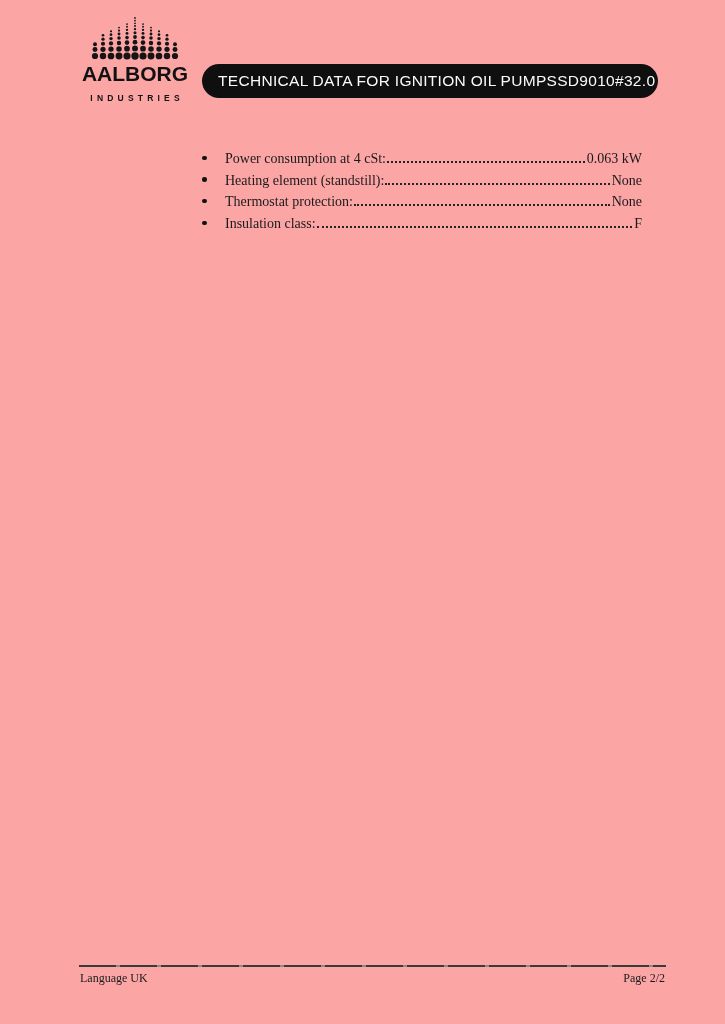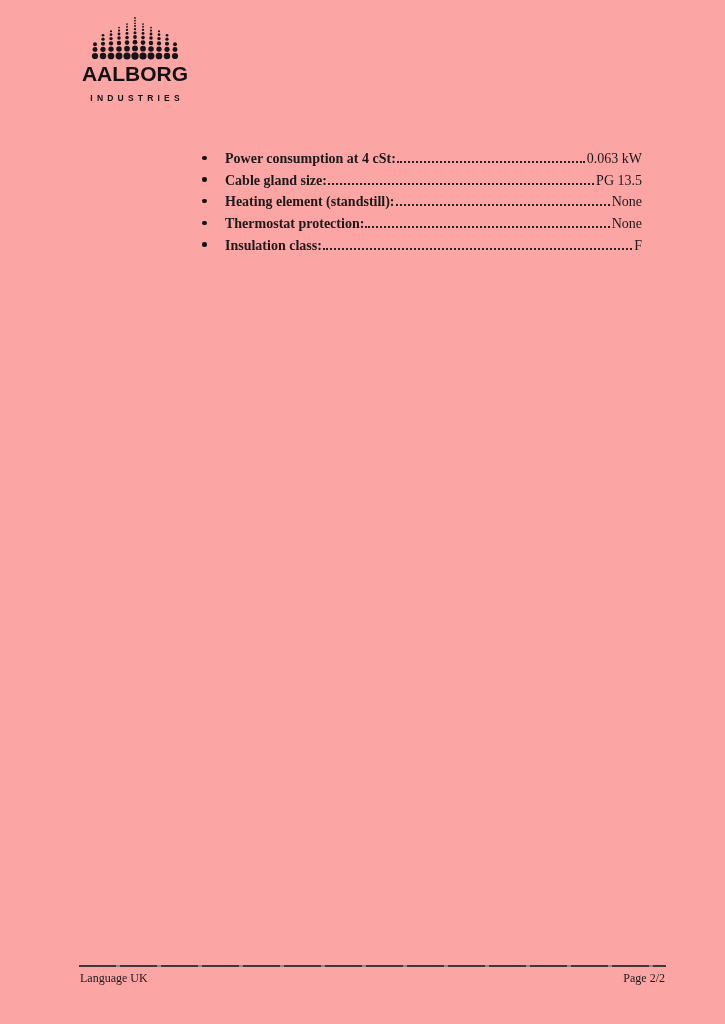--- a/index.html
+++ b/index.html
@@ -80,21 +80,21 @@
   }
   .spec-bullet { flex: 0 0 23px; }
   .spec-bullet .dot {
     display: inline-block;
     width: 4.5px;
     height: 4.5px;
     border-radius: 50%;
     background: #111;
     margin-bottom: 3px;
   }
-  .spec-label { white-space: nowrap; font-weight: bold; }
+  .spec-label { white-space: nowrap; }
   .spec-leader {
     flex: 1 1 auto;
     min-width: 8px;
     height: 0;
     border-bottom: 2px dotted #222;
     margin: 0 2px 0 1px;
   }
   .spec-value { white-space: nowrap; }
 
   
@@ -193,33 +193,31 @@
         <circle cx="82.0" cy="34.2" r="1.65"></circle>
         <circle cx="82.0" cy="30.3" r="1.32"></circle>
         <circle cx="90.0" cy="51.0" r="3.10"></circle>
         <circle cx="90.0" cy="44.5" r="2.48"></circle>
         <circle cx="90.0" cy="39.2" r="1.98"></circle>
       </svg>
     <div class="logo-name">AALBORG</div>
     <div class="logo-sub">INDUSTRIES</div>
   </div>
 
+  <div class="header-bar">
+    <span>TECHNICAL DATA FOR IGNITION OIL PUMPS</span>
+    <span>SD9010#32.0</span>
+  </div>
 
   <div class="specs">
     <div class="spec-row">
       <span class="spec-bullet"><span class="dot"></span></span>
       <span class="spec-label">Power consumption at 4 cSt:</span>
       <span class="spec-leader"></span>
       <span class="spec-value">0.063 kW</span>
-    </div>
-    <div class="spec-row">
-      <span class="spec-bullet"><span class="dot"></span></span>
-      <span class="spec-label">Cable gland size:</span>
-      <span class="spec-leader"></span>
-      <span class="spec-value">PG 13.5</span>
     </div>
     <div class="spec-row">
       <span class="spec-bullet"><span class="dot"></span></span>
       <span class="spec-label">Heating element (standstill):</span>
       <span class="spec-leader"></span>
       <span class="spec-value">None</span>
     </div>
     <div class="spec-row">
       <span class="spec-bullet"><span class="dot"></span></span>
       <span class="spec-label">Thermostat protection:</span>

